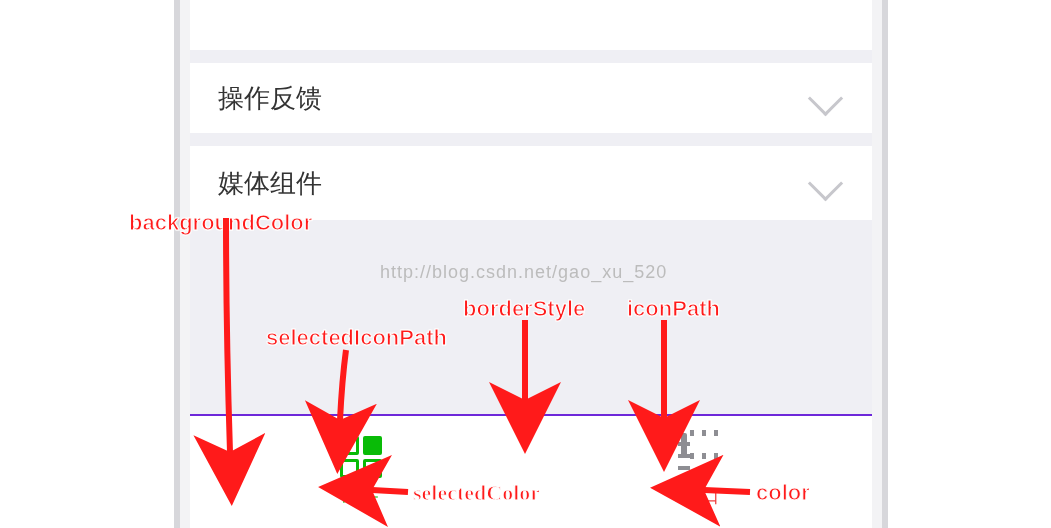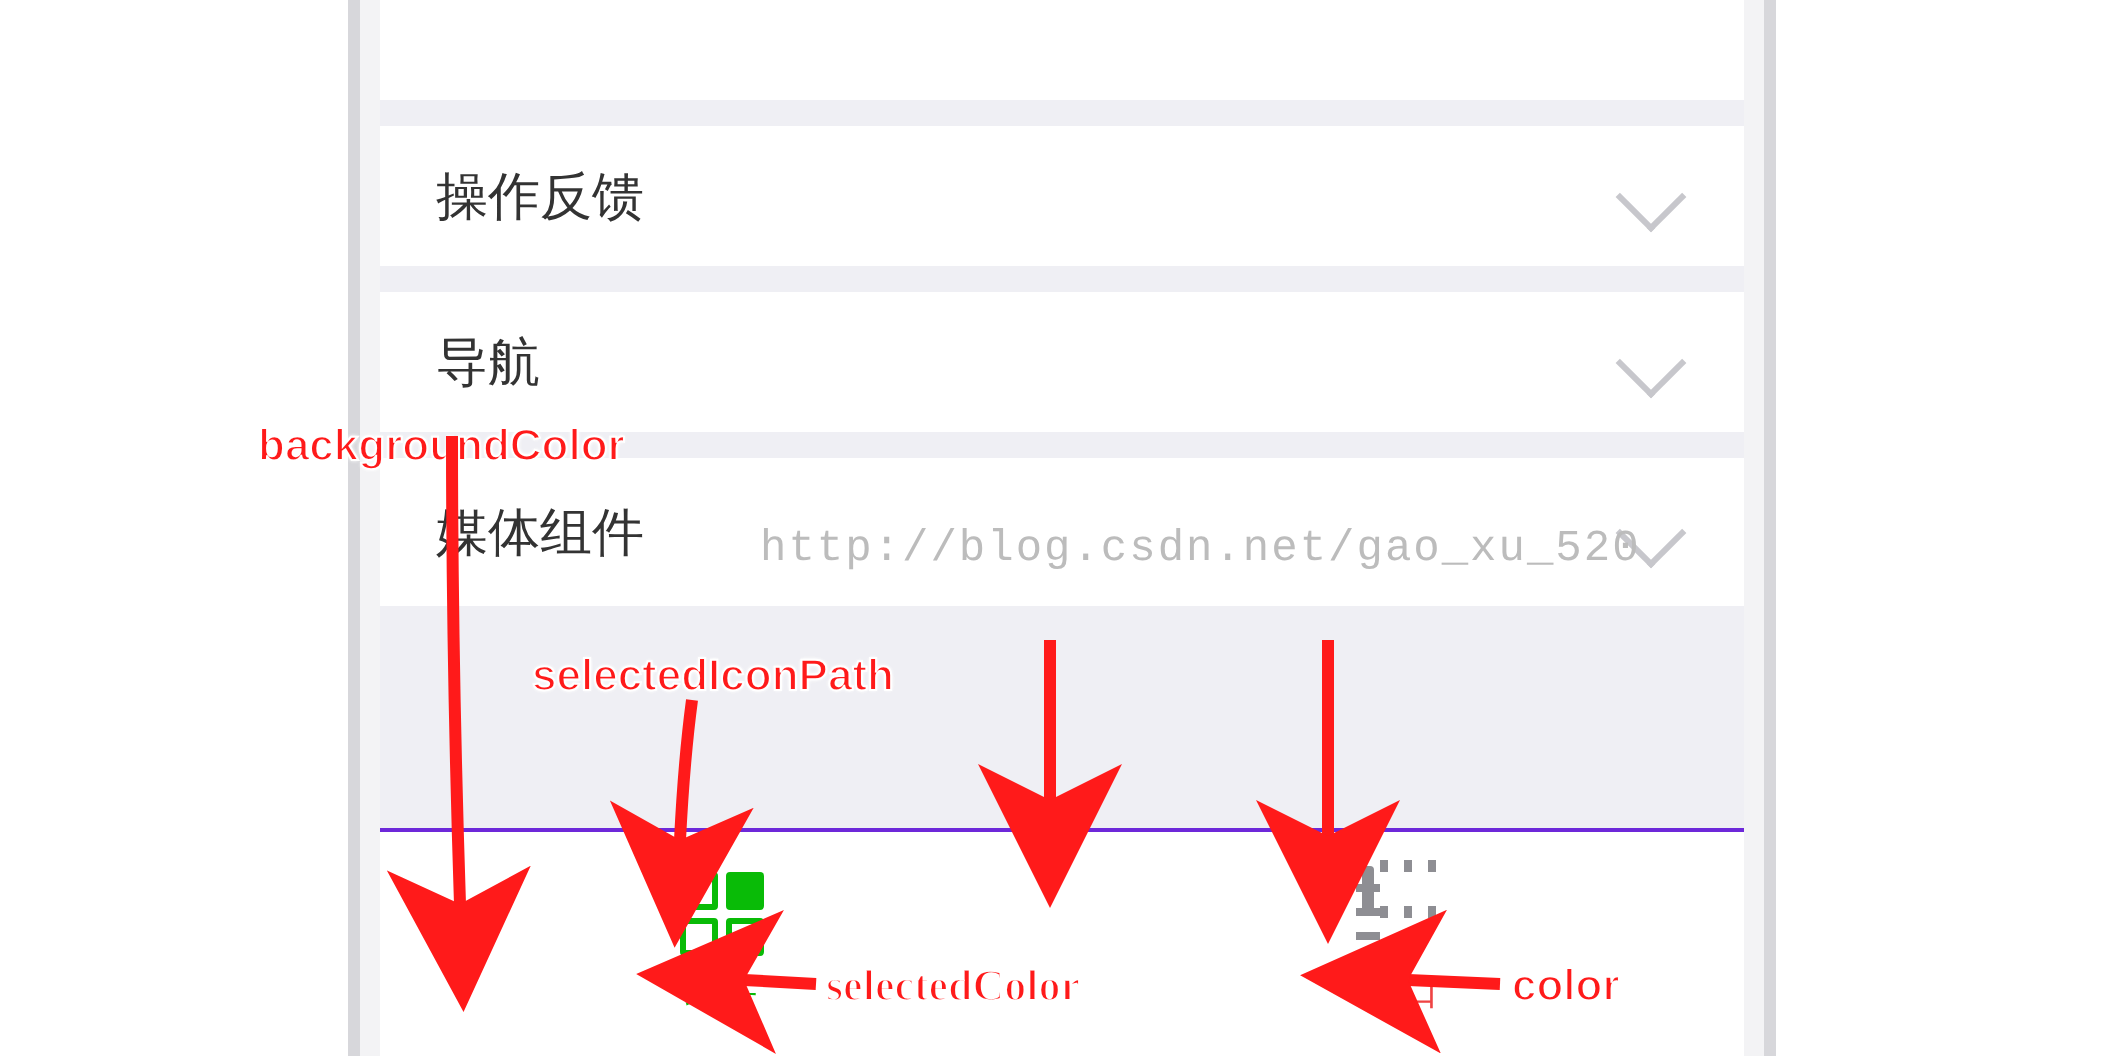--- a/index.html
+++ b/index.html
@@ -18,39 +18,35 @@
   .sq span.fill{background:#09bb07;}
   .chip{width:40px;height:40px;border:3px solid #8e8e93;position:relative;border-radius:2px;}
   .chip::after{content:"";position:absolute;left:8px;top:8px;right:8px;bottom:8px;background:#8e8e93;border-radius:1px;}
   .pin{position:absolute;background:#8e8e93;}
   .pin.h{width:4px;height:6px;}
   .pin.v{height:4px;width:6px;}
   .tlabel{font-size:18px;}
   .sel{color:#09bb07;}
   .un{color:#ef4444;}
   .anno{position:absolute;font-weight:800;font-size:22px;color:#ff1a1a;-webkit-text-stroke:1px #fff;text-shadow:0 0 2px #fff,0 0 2px #fff;white-space:nowrap;}
-  .watermark{position:absolute;left:380px;top:262px;color:#bcbcbc;font-size:22px;font-family:Liberation Mono, monospace;letter-spacing:1px;}
+  .watermark{position:absolute;left:380px;top:262px;color:#bcbcbc;font-size:18px;font-family:Liberation Sans, sans-serif;letter-spacing:1px;}
   svg.arrow{position:absolute;overflow:visible;}
 </style>
 </head>
 <body>
 
 <div class="page">
 
   <div class="phone">
     <div class="content">
       <div class="cell">
         <span></span>
       </div>
       <div class="cell">
         <span>操作反馈</span>
-        <span class="chev"></span>
-      </div>
-      <div class="cell">
-        <span>导航</span>
         <span class="chev"></span>
       </div>
       <div class="cell last">
         <span>媒体组件</span>
         <span class="chev"></span>
       </div>
     </div>
 
     <div class="tabbar">
       <div class="tab">
@@ -75,20 +71,22 @@
         </span>
         <span class="tlabel un">接口</span>
       </div>
     </div>
   </div>
 
   <div class="watermark">http://blog.csdn.net/gao_xu_520</div>
 
   <div class="anno" style="left:129px;top:210px;">backgroundColor</div>
   <div class="anno" style="left:266px;top:325px;">selectedIconPath</div>
+  <div class="anno" style="left:463px;top:296px;">borderStyle</div>
+  <div class="anno" style="left:627px;top:296px;">iconPath</div>
   <div class="anno" style="left:413px;top:480px;font-family:Liberation Serif, serif;">selectedColor</div>
   <div class="anno" style="left:756px;top:480px;text-align:center;">color</div>
 
   <svg class="arrow" style="left:0;top:0;" width="1051" height="528">
     <defs>
       <marker id="ah" markerWidth="12" markerHeight="12" refX="3" refY="6" orient="auto">
         <path d="M0,0 L12,6 L0,12 L3,6 Z" fill="#ff1a1a"></path>
       </marker>
     </defs>
 

